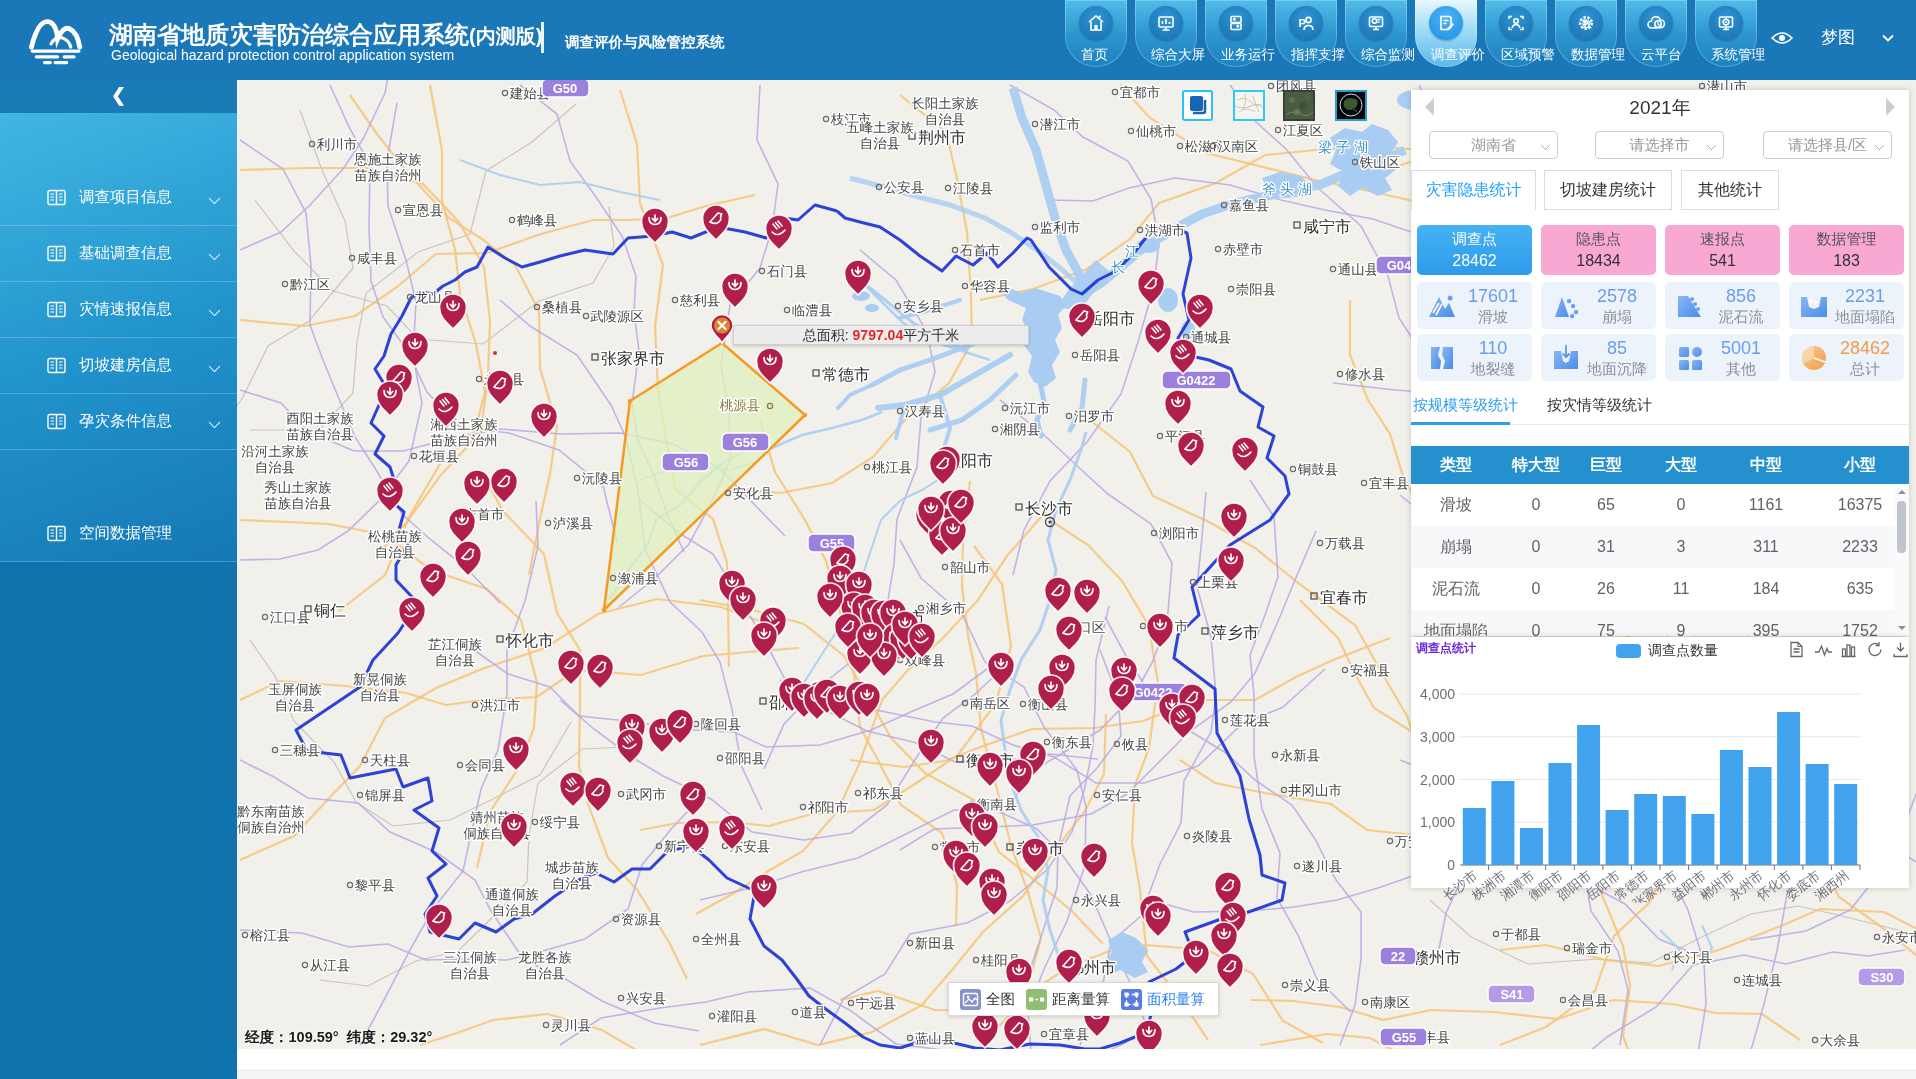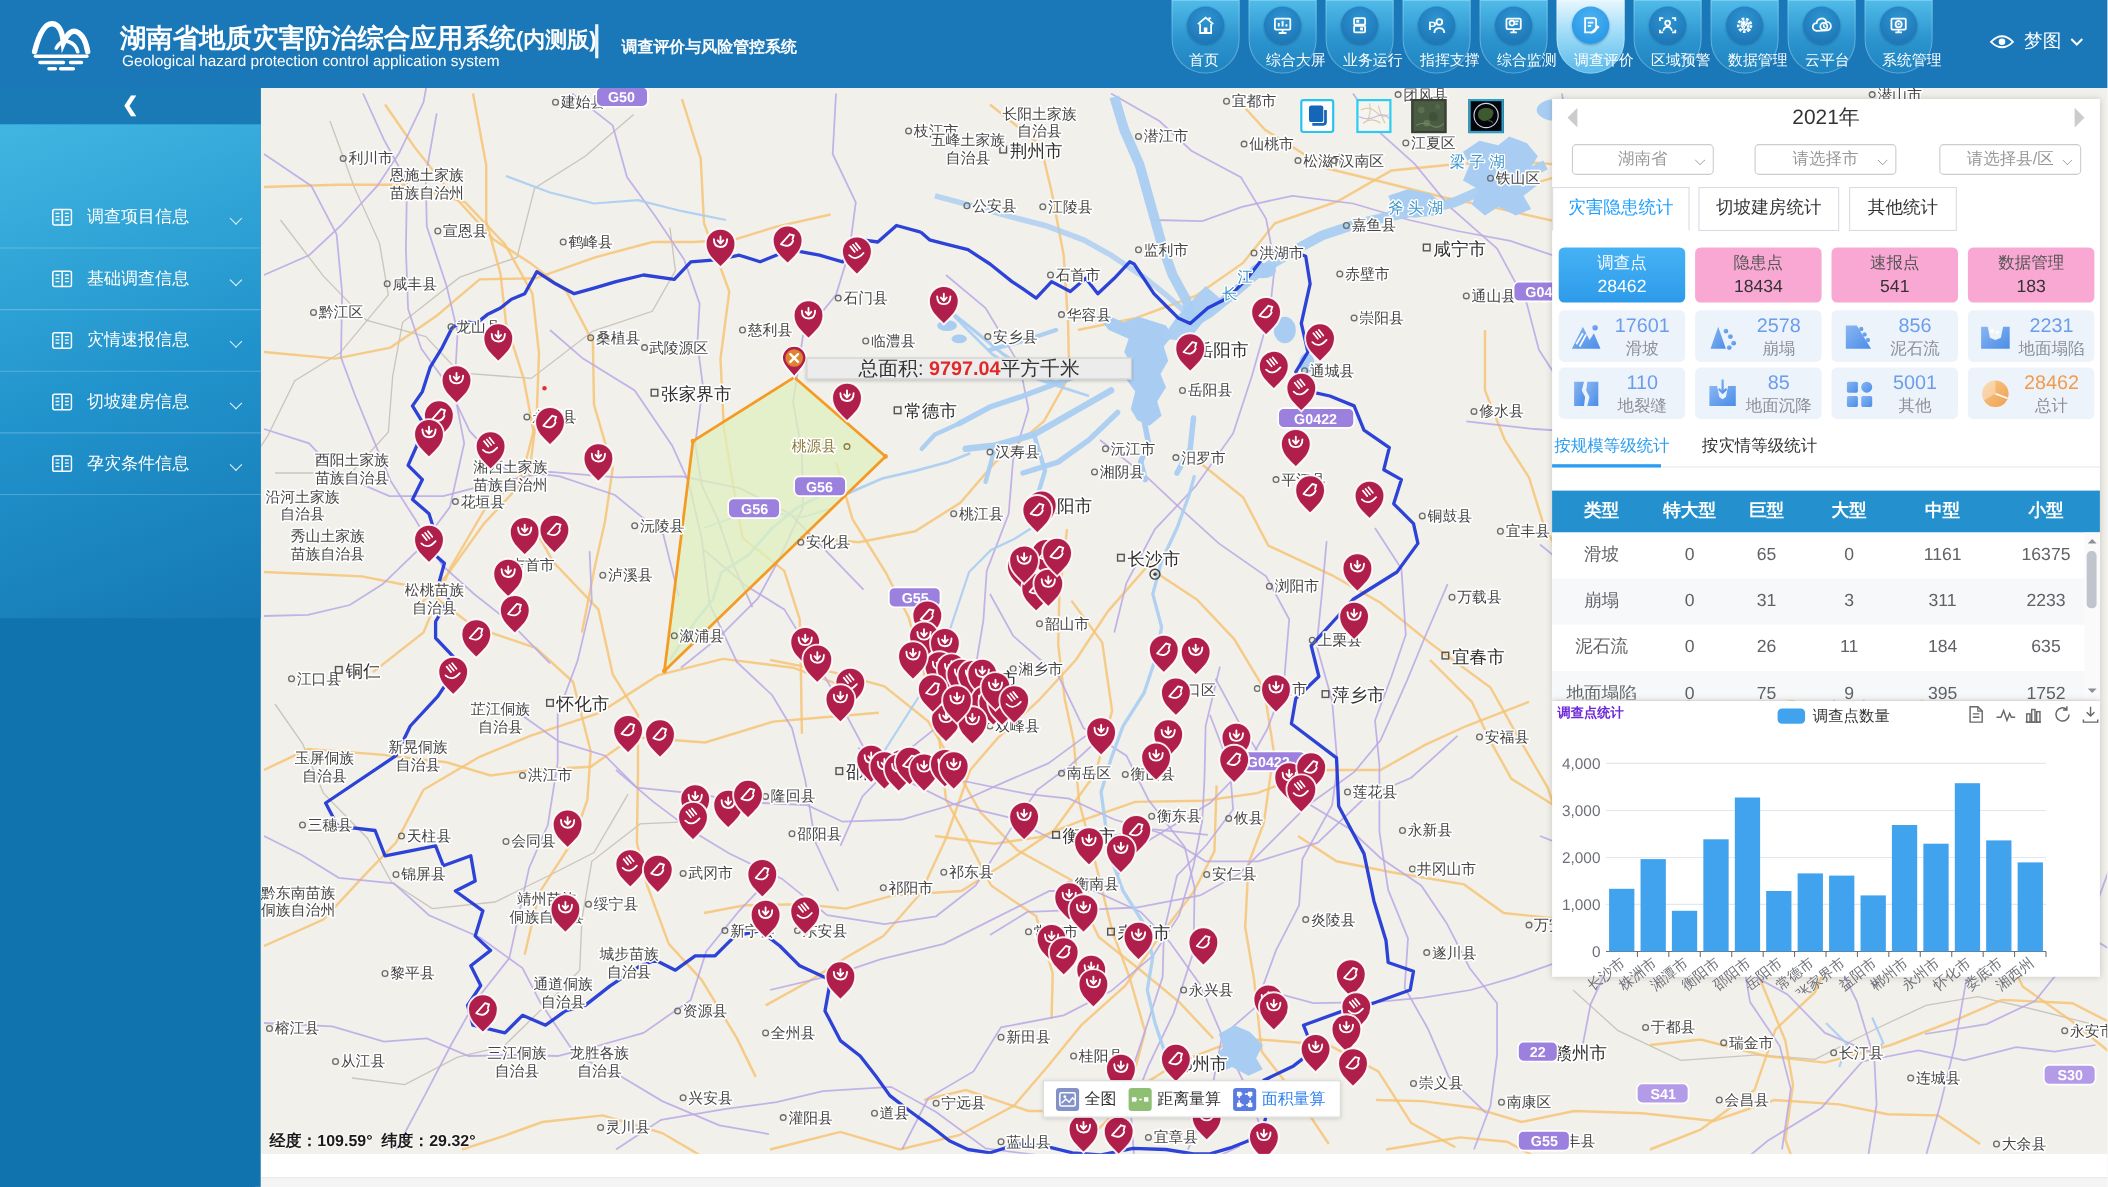--- a/index.html
+++ b/index.html
@@ -10,21 +10,21 @@
 #t1 small{font-size:20px;font-weight:bold}
 #t2{position:absolute;left:111px;top:47px;color:#fff;font-size:14px;white-space:nowrap}
 #vbar{position:absolute;left:541px;top:22px;width:3px;height:31px;background:#e8f4fb}
 #t3{position:absolute;left:565px;top:33px;color:#fff;font-size:14.5px;font-weight:bold;white-space:nowrap}
 .ntab{position:absolute;top:0;width:62px;height:67px;border-radius:0 0 31px 31px;background:linear-gradient(180deg,#51bbe9 0%,#2b93cd 55%,#1e83c0 100%);box-shadow:0 0 0 1px rgba(255,255,255,.25) inset}
 .ntab.on{background:linear-gradient(180deg,#e8f7fe 0%,#9edcf8 45%,#59b8e8 100%)}
 .ncir{position:absolute;left:50%;margin-left:-17px;top:6px;width:34px;height:34px;border-radius:50%;background:radial-gradient(circle at 50% 35%,#2e96d4,#1a6dad);box-shadow:0 1px 2px rgba(0,40,80,.35)}
 .ntab.on .ncir{background:radial-gradient(circle at 50% 35%,#4db4f5,#1e8fe0)}
 .ncir svg{position:absolute;left:7px;top:7px}
 .nlbl{position:absolute;left:16px;width:100%;top:46px;text-align:left;color:#fff;font-size:13.5px;white-space:nowrap}
-#usr{position:absolute;right:22px;top:26px;color:#fff;font-size:17px;display:flex;align-items:center;gap:8px}
+#usr{position:absolute;right:22px;top:26px;color:#fff;font-size:17px;display:flex;align-items:center;gap:27px}
 
 #side{position:absolute;left:0;top:80px;width:237px;height:999px;background:#1173ae;z-index:25}
 #sgrad{position:absolute;left:0;top:0;width:237px;height:482px;background:linear-gradient(160deg,#45bae4 0%,#2193cc 55%,#1578b4 100%)}
 #stop{position:absolute;left:0;top:0;width:237px;height:33px;background:#1a7ab6;color:#fff;text-align:center;font-size:18px;line-height:30px;font-weight:bold}
 .mact{position:absolute;left:0;top:43px;width:237px;height:43px;background:linear-gradient(90deg,#3fb4e6,#76cfee 45%,#2f9dd4);display:flex;align-items:center;color:#fff;font-size:15.5px;border-top:1px solid rgba(255,255,255,.5);border-bottom:1px solid rgba(255,255,255,.35)}
 .mit{position:absolute;left:0;width:237px;height:56px;display:flex;align-items:center;color:#fff;font-size:15.5px;border-bottom:1px solid rgba(255,255,255,.22)}
 .mit .ic,.mact .ic{margin-left:47px;margin-right:13px;width:19px;height:17px}
 .mit .cv{position:absolute;right:18px;top:50%;margin-top:-4px;width:9px;height:9px;border-right:1.6px solid #eaf6fc;border-bottom:1.6px solid #eaf6fc;transform:rotate(45deg) scale(.9)}
 
 #map{position:absolute;left:237px;top:80px;width:1679px;height:969px;background:#f2f0ea;z-index:1;overflow:hidden}
@@ -33,21 +33,21 @@
 #foot2{position:absolute;left:0;top:21px;width:1679px;height:9px;background:#f4f4f4;border-top:1px solid #e9e9e9}
 
 .mctl{position:absolute;z-index:6}
 #lyr{left:945px;top:10px;width:31px;height:31px;background:#fdfdfd;border:2px solid #29c3ef;border-radius:3px}
 .bthm{width:32px;height:31px;border:2px solid #2acdf2}
 
 #btool{position:absolute;left:711px;top:902px;width:271px;height:34px;background:#fff;border:1px solid #d9d9d9;box-shadow:0 1px 4px rgba(0,0,0,.15);display:flex;align-items:center;z-index:6;white-space:nowrap}
 .bt{display:flex;align-items:center;margin-left:11px;font-size:14.5px;color:#333;white-space:nowrap}
 .bt .bic{width:21px;height:21px;border-radius:3px;margin-right:5px;position:relative;flex:none}
 
-#tip{position:absolute;left:496px;top:245px;width:296px;height:20px;background:#ececec;border:1px solid #cfcfcf;font-size:18px;color:#333;text-align:center;line-height:19px;z-index:6;box-shadow:0 1px 3px rgba(0,0,0,.2)}
+#tip{position:absolute;left:496px;top:245px;width:296px;height:20px;background:#ececec;border:1px solid #cfcfcf;font-size:14px;color:#333;text-align:center;line-height:19px;z-index:6;box-shadow:0 1px 3px rgba(0,0,0,.2)}
 #tip b{color:#e22929;font-weight:bold}
 
 #pan{position:absolute;left:1411px;top:90px;width:498px;height:546px;background:#fff;z-index:20;box-shadow:0 0 6px rgba(0,0,0,.18)}
 #pan2{position:absolute;left:1411px;top:637px;width:498px;height:251px;background:#fff;z-index:20;box-shadow:0 0 6px rgba(0,0,0,.18)}
 #yr{position:absolute;left:0;top:0;width:498px;height:33px;text-align:center;font-size:19px;color:#333;line-height:36px}
 .yarr{position:absolute;top:8px;width:0;height:0;border:9px solid transparent}
 .sel{position:absolute;top:41px;width:129px;height:28px;border:1px solid #ccc;border-radius:4px;font-size:15px;color:#999;text-align:center;line-height:26px}
 .sel i{position:absolute;right:8px;top:10px;width:7px;height:7px;border-right:1.4px solid #999;border-bottom:1.4px solid #999;transform:rotate(45deg);border-radius:1px}
 .tb{position:absolute;top:80px;height:40px;border:1px solid #d8dce4;font-size:16px;color:#333;text-align:center;line-height:38px;background:#fff}
 .tb.on{color:#1e9fff;border-bottom-color:#fff}
@@ -227,20 +227,25 @@
     <div class="mit" style="top:258px"><svg class="ic" viewBox="0 0 19 17" fill="none" stroke="#fff" stroke-width="1.4">
         <rect x="1" y="1.5" width="17" height="14" rx="1.5"></rect>
         <path d="M9.5 1.5 V15.5"></path>
         <path d="M3.5 5 h3.5 M3.5 8 h3.5 M3.5 11 h3.5 M12 5 h3.5 M12 8 h3.5 M12 11 h3.5" stroke-width="1.2"></path>
       </svg>切坡建房信息<i class="cv"></i></div>
     <div class="mit" style="top:314px"><svg class="ic" viewBox="0 0 19 17" fill="none" stroke="#fff" stroke-width="1.4">
         <rect x="1" y="1.5" width="17" height="14" rx="1.5"></rect>
         <path d="M9.5 1.5 V15.5"></path>
         <path d="M3.5 5 h3.5 M3.5 8 h3.5 M3.5 11 h3.5 M12 5 h3.5 M12 8 h3.5 M12 11 h3.5" stroke-width="1.2"></path>
       </svg>孕灾条件信息<i class="cv"></i></div>
+    <div class="mit" style="top:426px"><svg class="ic" viewBox="0 0 19 17" fill="none" stroke="#fff" stroke-width="1.4">
+        <rect x="1" y="1.5" width="17" height="14" rx="1.5"></rect>
+        <path d="M9.5 1.5 V15.5"></path>
+        <path d="M3.5 5 h3.5 M3.5 8 h3.5 M3.5 11 h3.5 M12 5 h3.5 M12 8 h3.5 M12 11 h3.5" stroke-width="1.2"></path>
+      </svg>空间数据管理</div>
   </div>
 <div id="map">
     <svg width="1679" height="969" viewBox="237 80 1679 969" style="position:absolute;left:0;top:0">
       <rect x="237" y="80" width="1679" height="969" fill="#f2f0ea"></rect>
       <path d="M255 200 L294 251 L333 291 L387 306 L418 339 L483 344 L539 301 L593 283 L614 246 L609 207" fill="none" stroke="#bcb7ae" stroke-width="1.2" opacity="0.75"></path>
       <path d="M300 110 L322 170 L345 221 L353 268 L309 321 L268 346 L243 397 L212 442 L149 455 L102 494" fill="none" stroke="#bcb7ae" stroke-width="1.2" opacity="0.75"></path>
       <path d="M250 640 L275 676 L294 721 L334 762 L356 802 L393 826 L450 820 L501 795 L540 775 L571 722" fill="none" stroke="#bcb7ae" stroke-width="1.2" opacity="0.75"></path>
       <path d="M320 980 L368 986 L416 961 L458 951 L496 914 L527 882 L529 836 L538 783 L582 749 L627 747" fill="none" stroke="#bcb7ae" stroke-width="1.2" opacity="0.75"></path>
       <path d="M1430 900 L1471 937 L1528 964 L1598 959 L1650 963 L1706 935 L1751 914 L1798 906 L1838 915 L1902 931" fill="none" stroke="#bcb7ae" stroke-width="1.2" opacity="0.75"></path>
       <path d="M250 430 L319 430 L353 393 L357 342 L366 293 L418 252 L470 234 L486 171 L532 142 L576 104" fill="none" stroke="#bcb7ae" stroke-width="1.2" opacity="0.75"></path>

